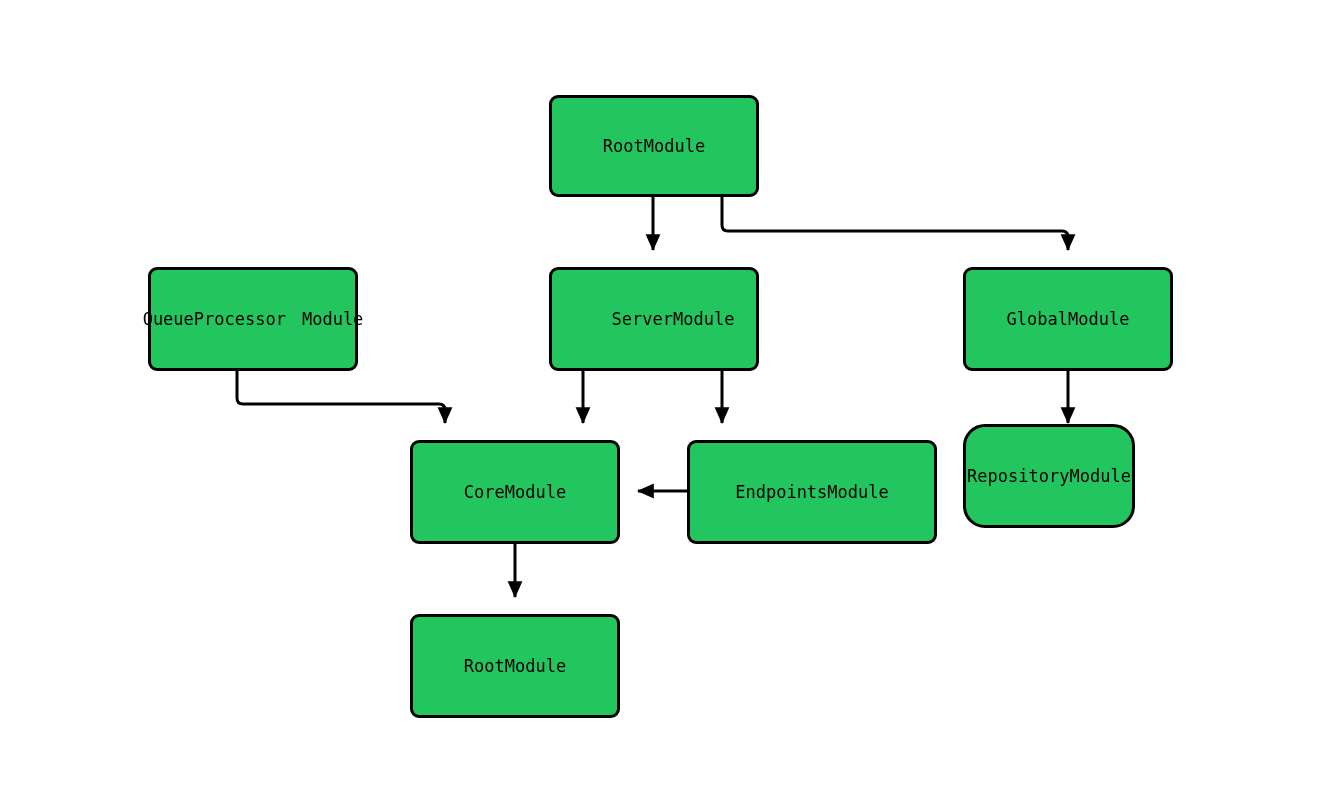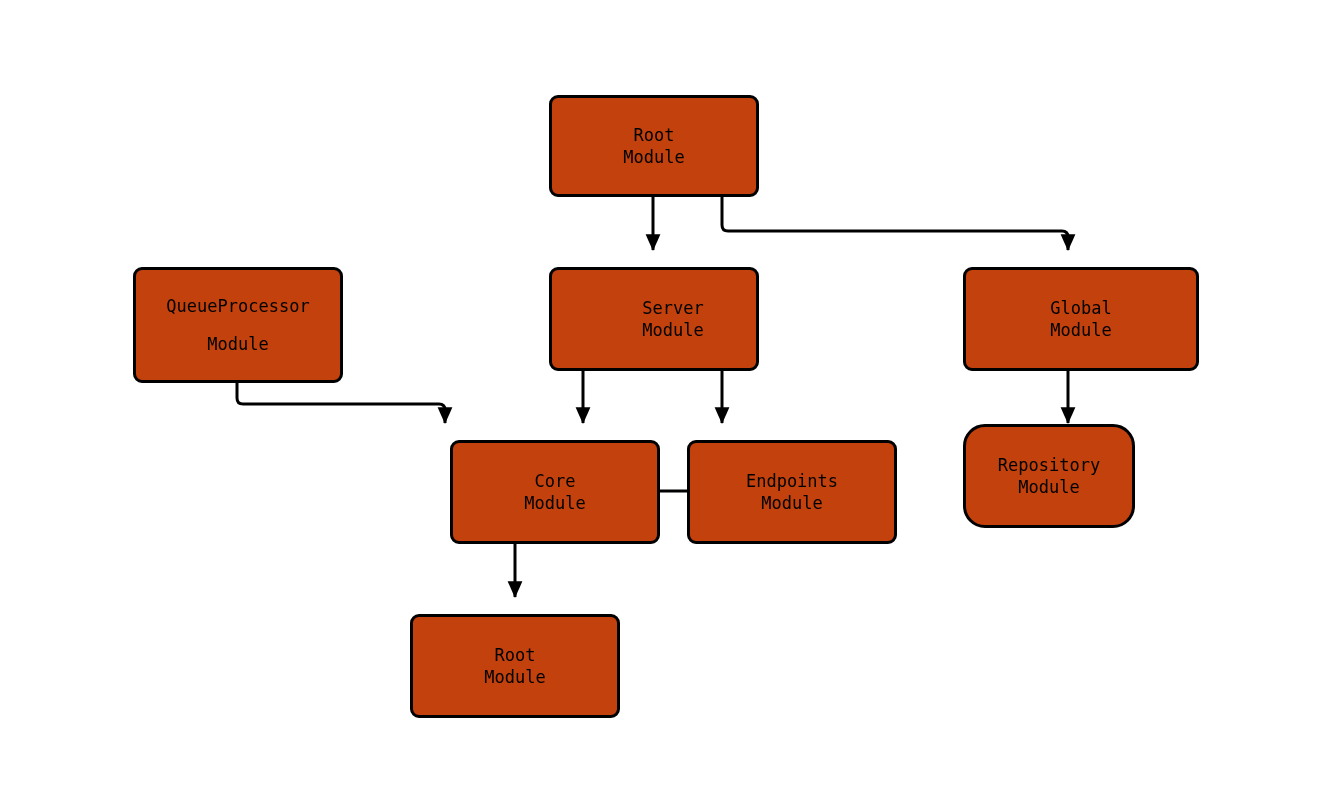--- a/index.html
+++ b/index.html
@@ -24,25 +24,24 @@
     position: absolute;
     left: 0;
     top: 0;
     width: 1337px;
     height: 809px;
     pointer-events: none;
   }
   .node {
     position: absolute;
     box-sizing: border-box;
-    background: #c2410c;
+    background: #22c55e;
     border: 3px solid #000000;
     border-radius: 9px;
     display: flex;
-    flex-direction: column;
     align-items: center;
     justify-content: center;
     z-index: 2;
   }
   .node-line {
     display: block;
     font-family: "DejaVu Sans Mono", "Liberation Mono", monospace;
     font-size: 17px;
     line-height: 22px;
     color: #000000;
@@ -80,41 +79,41 @@
     <path d="M 1068,371 L 1068,423" fill="none" stroke="#000000" stroke-width="3" marker-end="url(#arrowhead)"></path>
 
     <path d="M 515,544 L 515,597" fill="none" stroke="#000000" stroke-width="3" marker-end="url(#arrowhead)"></path>
   </svg>
 
   <div class="node" style="left:549px; top:95px; width:210px; height:102px;">
     <span class="node-line">Root</span>
     <span class="node-line">Module</span>
   </div>
 
-  <div class="node" style="left:133px; top:267px; width:210px; height:116px;gap:16px;">
+  <div class="node" style="left:148px; top:267px; width:210px; height:104px;gap:16px;">
     <span class="node-line">QueueProcessor</span>
     <span class="node-line">Module</span>
   </div>
 
   <div class="node" style="left:549px; top:267px; width:210px; height:104px;padding-left:38px;">
     <span class="node-line">Server</span>
     <span class="node-line">Module</span>
   </div>
 
-  <div class="node" style="left:963px; top:267px; width:236px; height:104px;">
+  <div class="node" style="left:963px; top:267px; width:210px; height:104px;">
     <span class="node-line">Global</span>
     <span class="node-line">Module</span>
   </div>
 
-  <div class="node" style="left:410px; top:440px; width:210px; height:104px;margin-left:40px;">
+  <div class="node" style="left:410px; top:440px; width:210px; height:104px;">
     <span class="node-line">Core</span>
     <span class="node-line">Module</span>
   </div>
 
-  <div class="node" style="left:687px; top:440px; width:210px; height:104px;">
+  <div class="node" style="left:687px; top:440px; width:250px; height:104px;">
     <span class="node-line">Endpoints</span>
     <span class="node-line">Module</span>
   </div>
 
   <div class="node" style="left:963px; top:424px; width:172px; height:104px;border-radius:22px;">
     <span class="node-line">Repository</span>
     <span class="node-line">Module</span>
   </div>
 
   <div class="node" style="left:410px; top:614px; width:210px; height:104px;">

